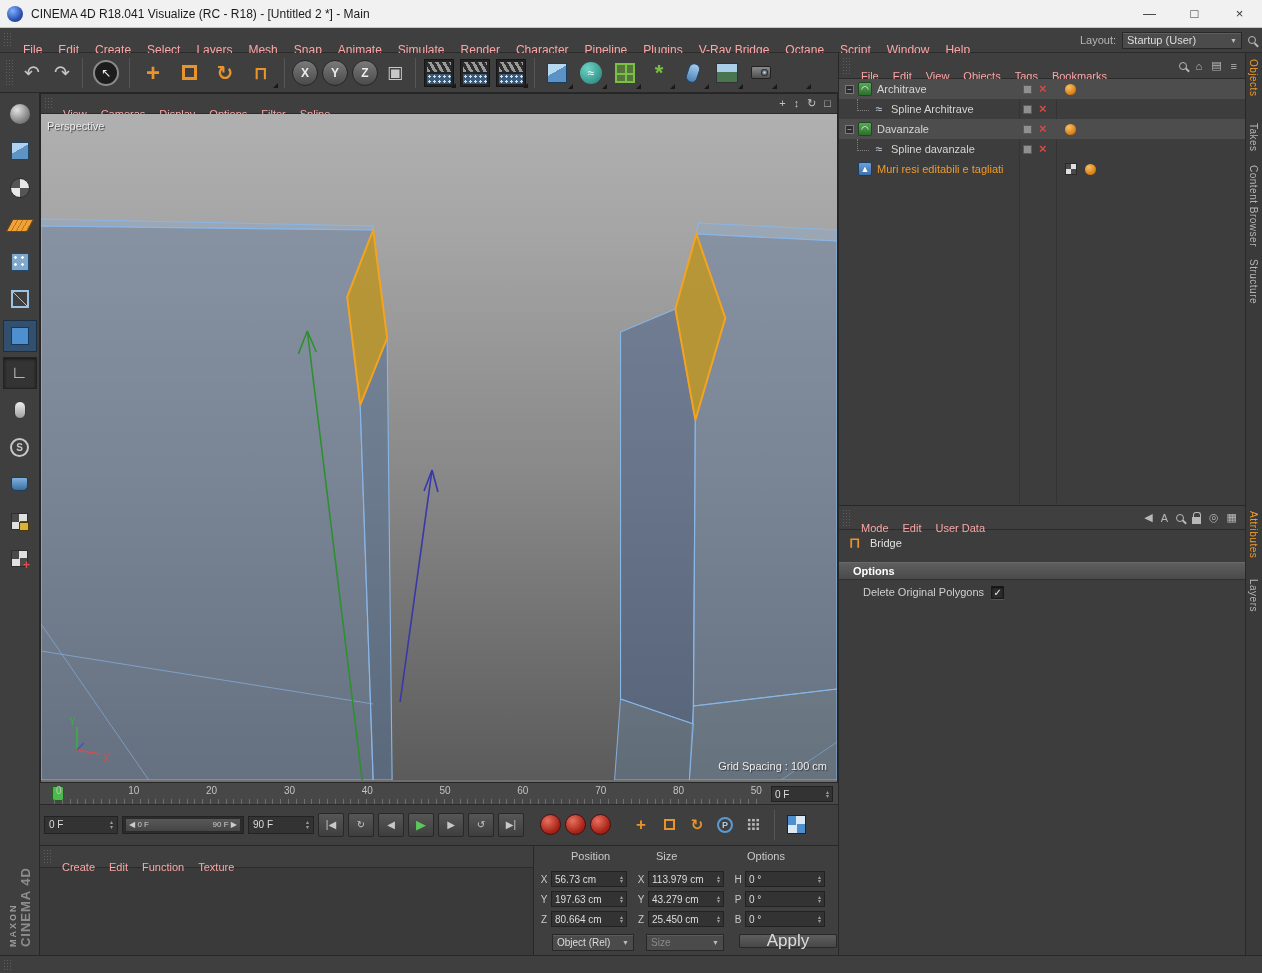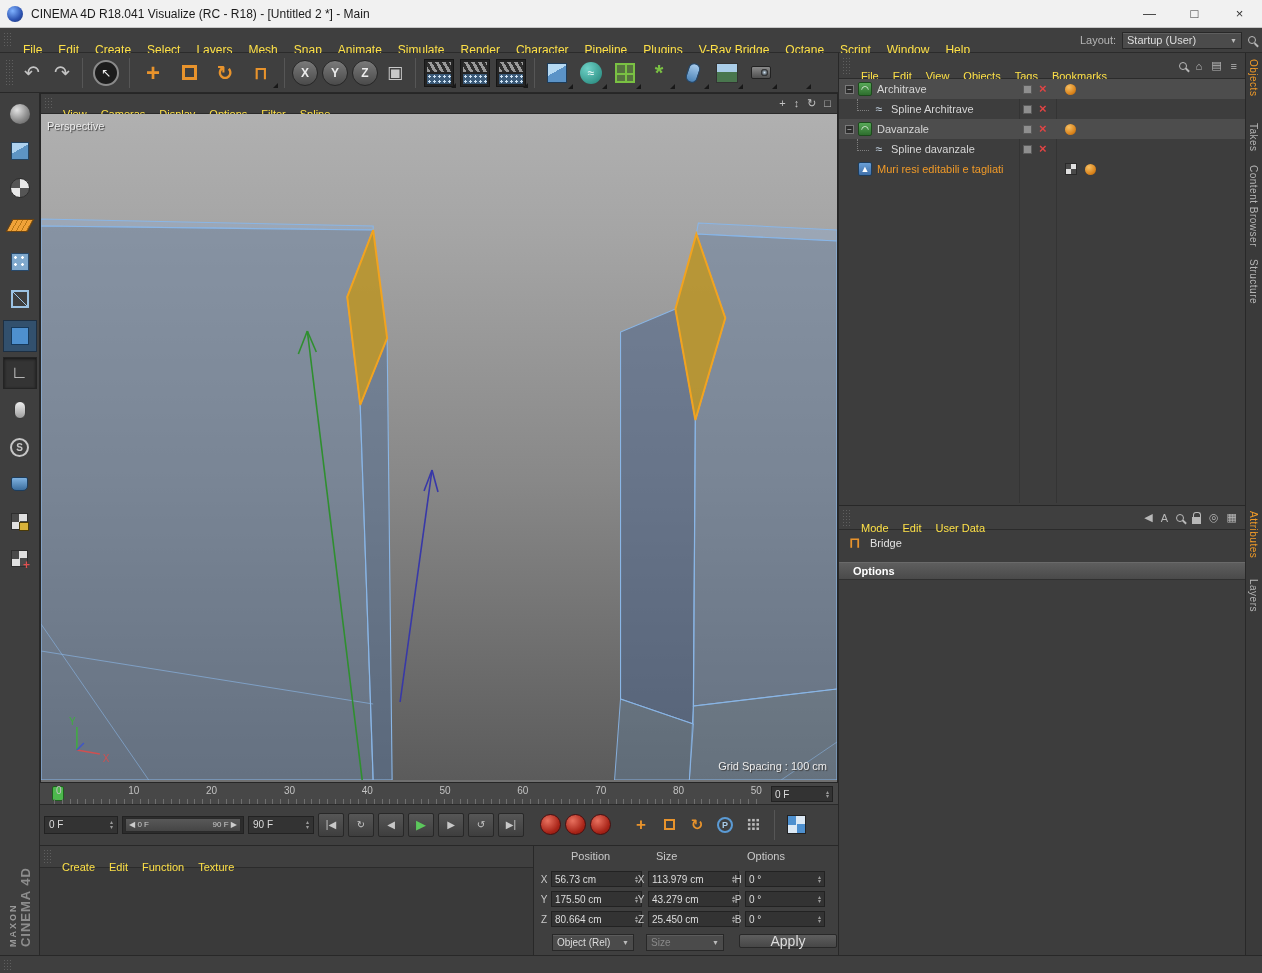--- a/index.html
+++ b/index.html
@@ -14,21 +14,21 @@
     background:radial-gradient(circle at 35% 30%, #7fb2ff, #2c52b0 60%, #1a2f6e); }
   .title { font-size:12px; color:#1a1a1a; }
   .winbtns { margin-left:auto; display:flex; height:100%; }
   .winbtn { width:45px; height:100%; display:flex; align-items:center; justify-content:center;
     font-size:13px; color:#333; }
 
   
   .menubar { position:absolute; left:0; top:28px; width:1262px; height:25px; background:#3f3f3f;
     border-bottom:1px solid #2b2b2b; display:flex; align-items:center; }
   .menus { display:flex; align-items:center; }
-  .mitem { font-size:12px; color:#fde047; padding:0 8px; cursor:default;margin-top:20px; }
+  .mitem { font-size:12px; color:#fca5a5; padding:0 8px; cursor:default;margin-top:20px; }
   .layoutbox { margin-left:auto; display:flex; align-items:center; gap:6px; padding-right:6px; }
   .layoutlbl { font-size:11px; color:#b5b5b5; }
   .dropdown { width:120px; height:17px; background:#4b4b4b; border:1px solid #282828;
     box-shadow:inset 0 1px 0 #5e5e5e; display:flex; align-items:center; font-size:11px; color:#ddd;
     padding:0 4px; }
   .dropdown .arr { margin-left:auto; font-size:7px; color:#bbb; }
   .grip { width:9px; height:70%; margin:0 3px;
     background-image:radial-gradient(circle,#5f5f5f 30%,transparent 34%); background-size:3px 3px; flex:none; }
 
   
@@ -180,30 +180,30 @@
   .materials { position:absolute; left:40px; top:845px; width:493px; height:110px; background:#3a3a3a;
     border-top:1px solid #282828; }
   .phead { height:22px; background:#3f3f3f; border-bottom:1px solid #2b2b2b; display:flex; align-items:center; }
   .phead .mitem { font-size:11px; padding:0 7px; }
   .coords { position:absolute; left:533px; top:845px; width:305px; height:110px; background:#3f3f3f;
     border-top:1px solid #282828; border-left:1px solid #282828; }
   .chead { position:absolute; top:4px; left:0; width:100%; height:14px; }
   .chead span { position:absolute; font-size:11px; color:#c9c9c9; }
   .fg { position:absolute; display:flex; align-items:center; gap:3px; }
   .flbl { font-size:10px; color:#c9c9c9; width:8px; text-align:center; }
-  .fbox { width:91px; height:16px; background:#333; border:1px solid #222; display:flex;
+  .fbox { width:76px; height:16px; background:#333; border:1px solid #222; display:flex;
     align-items:center; padding:0 3px; }
   .fval { font-size:10px; color:#ddd; white-space:nowrap; }
   .cdrop { position:absolute; height:17px; background:#4b4b4b; border:1px solid #282828;
     box-shadow:inset 0 1px 0 #5c5c5c; display:flex; align-items:center; font-size:10px; color:#ddd;
     padding:0 4px; }
   .cdrop .arr { margin-left:auto; font-size:7px; color:#bbb; }
   .cdrop.dim { color:#8a8a8a; }
   .applybtn { position:absolute; height:14px; background:linear-gradient(#5e5e5e,#474747);
-    border:1px solid #282828; border-radius:2px; color:#ddd; font-size:14px; display:flex;
+    border:1px solid #282828; border-radius:2px; color:#ddd; font-size:17px; display:flex;
     align-items:center; justify-content:center; }
 
   
   .ompanel { position:absolute; left:838px; top:53px; width:407px; height:452px; background:#3d3d3d;
     border-left:1px solid #282828; }
   .omhead { height:26px; background:#3f3f3f; border-bottom:1px solid #2b2b2b; display:flex; align-items:center; }
   .omhead .mitem { font-size:11px; padding:0 7px; }
   .omicons { margin-left:auto; display:flex; gap:9px; align-items:center; padding-right:8px; }
   .tree { position:relative; height:424px; }
   .colline { position:absolute; top:0; bottom:0; width:1px; background:#343434; }
@@ -607,21 +607,21 @@
           <span class="fval">56.73 cm</span>
           <span class="spin">
             <span>▴</span>
             <span>▾</span>
           </span>
         </span>
     </div>
     <div class="fg" style="left:6px;top:45px">
       <span class="flbl">Y</span>
       <span class="fbox">
-          <span class="fval">175.50 cm</span>
+          <span class="fval">197.63 cm</span>
           <span class="spin">
             <span>▴</span>
             <span>▾</span>
           </span>
         </span>
     </div>
     <div class="fg" style="left:6px;top:65px">
       <span class="flbl">Z</span>
       <span class="fbox">
           <span class="fval">80.664 cm</span>
@@ -811,20 +811,24 @@
         <span class="i-lock"></span>
         <span class="glyph">◎</span>
         <span class="glyph">▦</span>
       </div>
     </div>
     <div class="toolrow">
       <span class="bridgeico">⊓</span>
       <span class="toolname">Bridge</span>
     </div>
     <div class="section">Options</div>
+    <div class="optrow">
+      <span class="optlbl">Delete Original Polygons</span>
+      <span class="cb">✓</span>
+    </div>
   </div>
 
   <div class="tabstrip">
     <span class="vtab active" style="top:6px">Objects</span>
     <span class="vtab" style="top:70px">Takes</span>
     <span class="vtab" style="top:112px">Content Browser</span>
     <span class="vtab" style="top:206px">Structure</span>
     <span class="vtab active" style="top:458px">Attributes</span>
     <span class="vtab" style="top:526px">Layers</span>
   </div>

